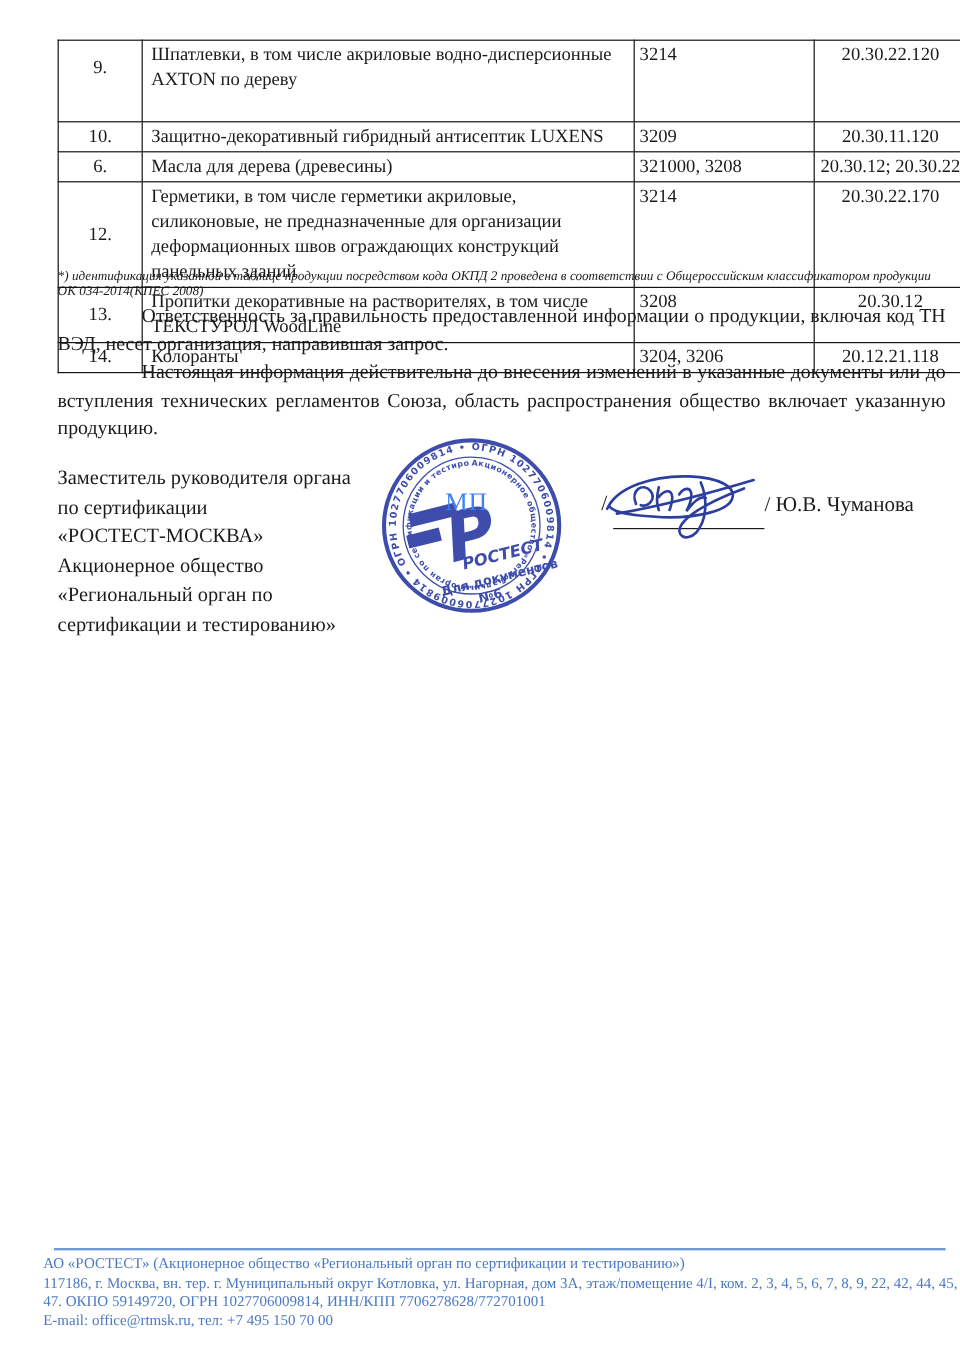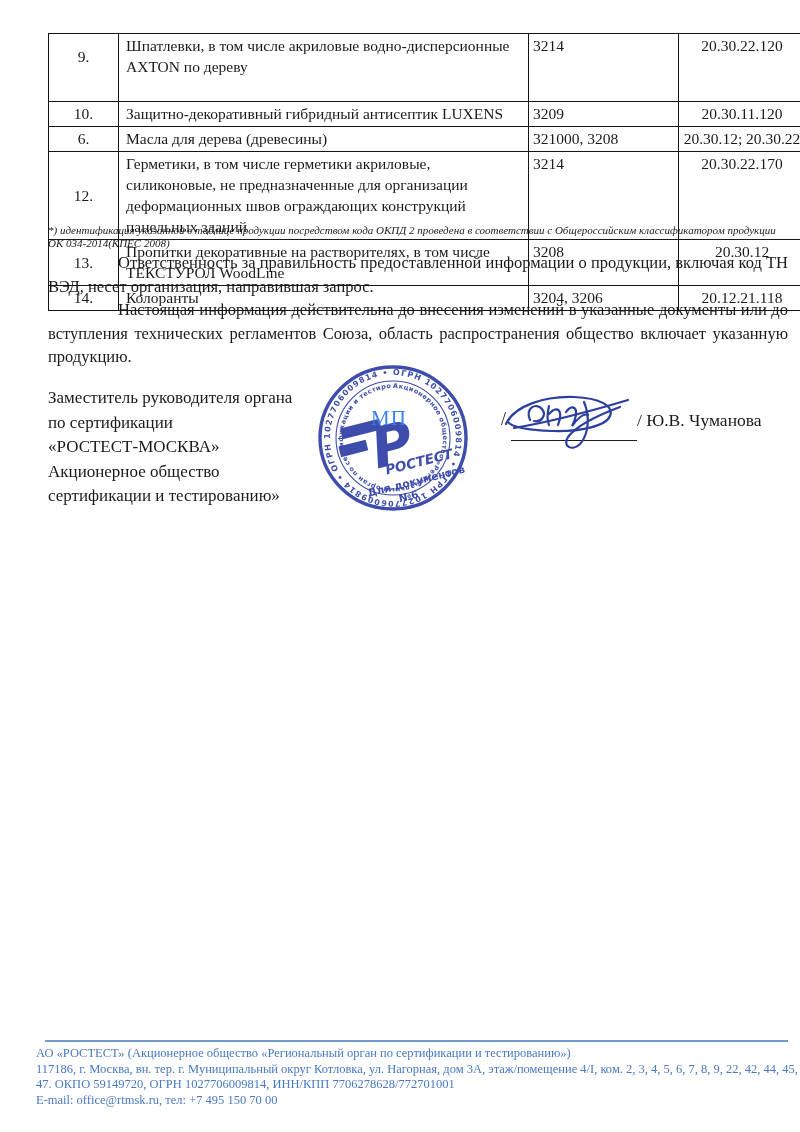--- a/index.html
+++ b/index.html
@@ -108,20 +108,21 @@
   <div class="paragraphs">
     <p>Ответственность за правильность предоставленной информации о продукции, включая код ТН ВЭД, несет организация, направившая запрос.</p>
     <p>Настоящая информация действительна до внесения изменений в указанные документы или до вступления технических регламентов Союза, область распространения общество включает указанную продукцию.</p>
   </div>
 
   <div class="sign-block">
     <div>Заместитель руководителя органа</div>
     <div>по сертификации</div>
     <div>«РОСТЕСТ-МОСКВА»</div>
     <div>Акционерное общество</div>
+    <div>«Региональный орган по</div>
     <div>сертификации и тестированию»</div>
   </div>
 
   <svg class="stamp" viewBox="0 0 158 148" xmlns="http://www.w3.org/2000/svg">
     <defs>
       <path id="outerArc" d="M 79 11 A 63 63 0 1 1 78.9 11" fill="none"></path>
       <path id="innerArc" d="M 79 24 A 50 50 0 1 1 78.9 24" fill="none"></path>
     </defs>
     <ellipse cx="79" cy="74" rx="73" ry="71" fill="none" stroke="#2e3ea6" stroke-width="3.4"></ellipse>
     <circle cx="79" cy="74" r="57" fill="none" stroke="#2e3ea6" stroke-width="1.1"></circle>

